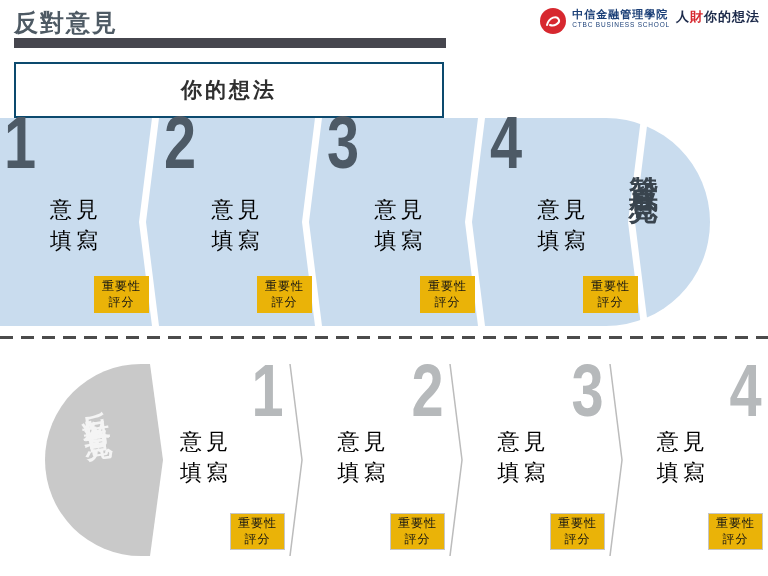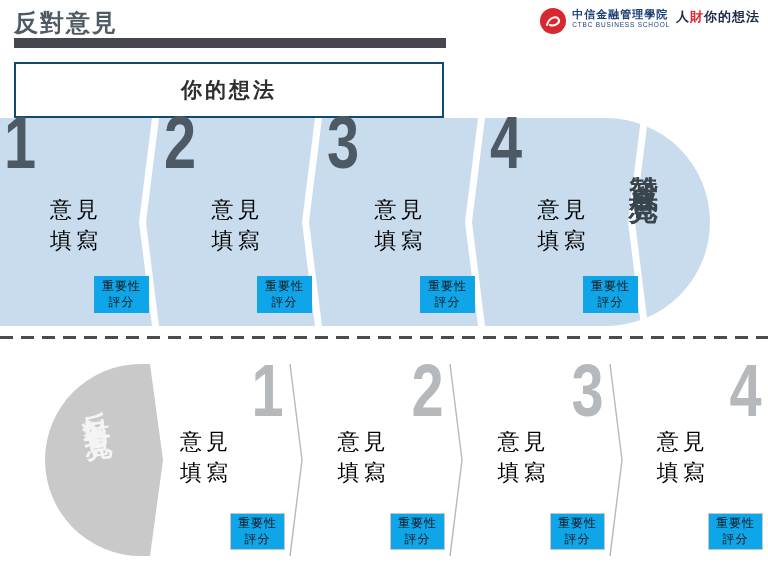--- a/index.html
+++ b/index.html
@@ -34,21 +34,21 @@
   .num { position:absolute; font-weight:800; line-height:1; font-size:74px; letter-spacing:-2px; }
   .num-t { top:-12px; left:4px; color:#4d5a66; transform:scaleX(.78); transform-origin:0 0; }
   .num-b { top:-10px; right:8px; color:#b6b9bb; transform:scaleX(.78); transform-origin:100% 0; }
 
   .opinion { position:absolute; left:50%; transform:translateX(-50%); text-align:center;
              white-space:pre-line; font-size:22px; line-height:1.42; letter-spacing:4px; color:#000000; }
   .opinion-t { top:76px; }
   .opinion-b { top:62px; left:46%; }
   .seg-b1 .opinion-b { left:40%; }
 
-  .score { position:absolute; width:55px; height:37px; background:#0ea5e9; display:flex;
+  .score { position:absolute; width:55px; height:37px; background:#eab308; display:flex;
            flex-direction:column; align-items:center; justify-content:center;
            white-space:pre-line; text-align:center; font-size:12px; line-height:1.3;
            letter-spacing:1px; color:#141414; }
   .score-t { right:3px; bottom:13px; }
   .score-b { right:5px; bottom:6px; border:1px solid #c6c6c6; }
 
   .bubble-label { position:absolute; writing-mode:vertical-rl; text-orientation:upright;
                   font-weight:800; line-height:1; }
   .bubble-pros { left:629px; top:34px; font-size:29px; letter-spacing:7px; color:#39444e; }
   .bubble-cons { left:78px; top:26px; font-size:27px; letter-spacing:8px; color:#f4f4f4;

